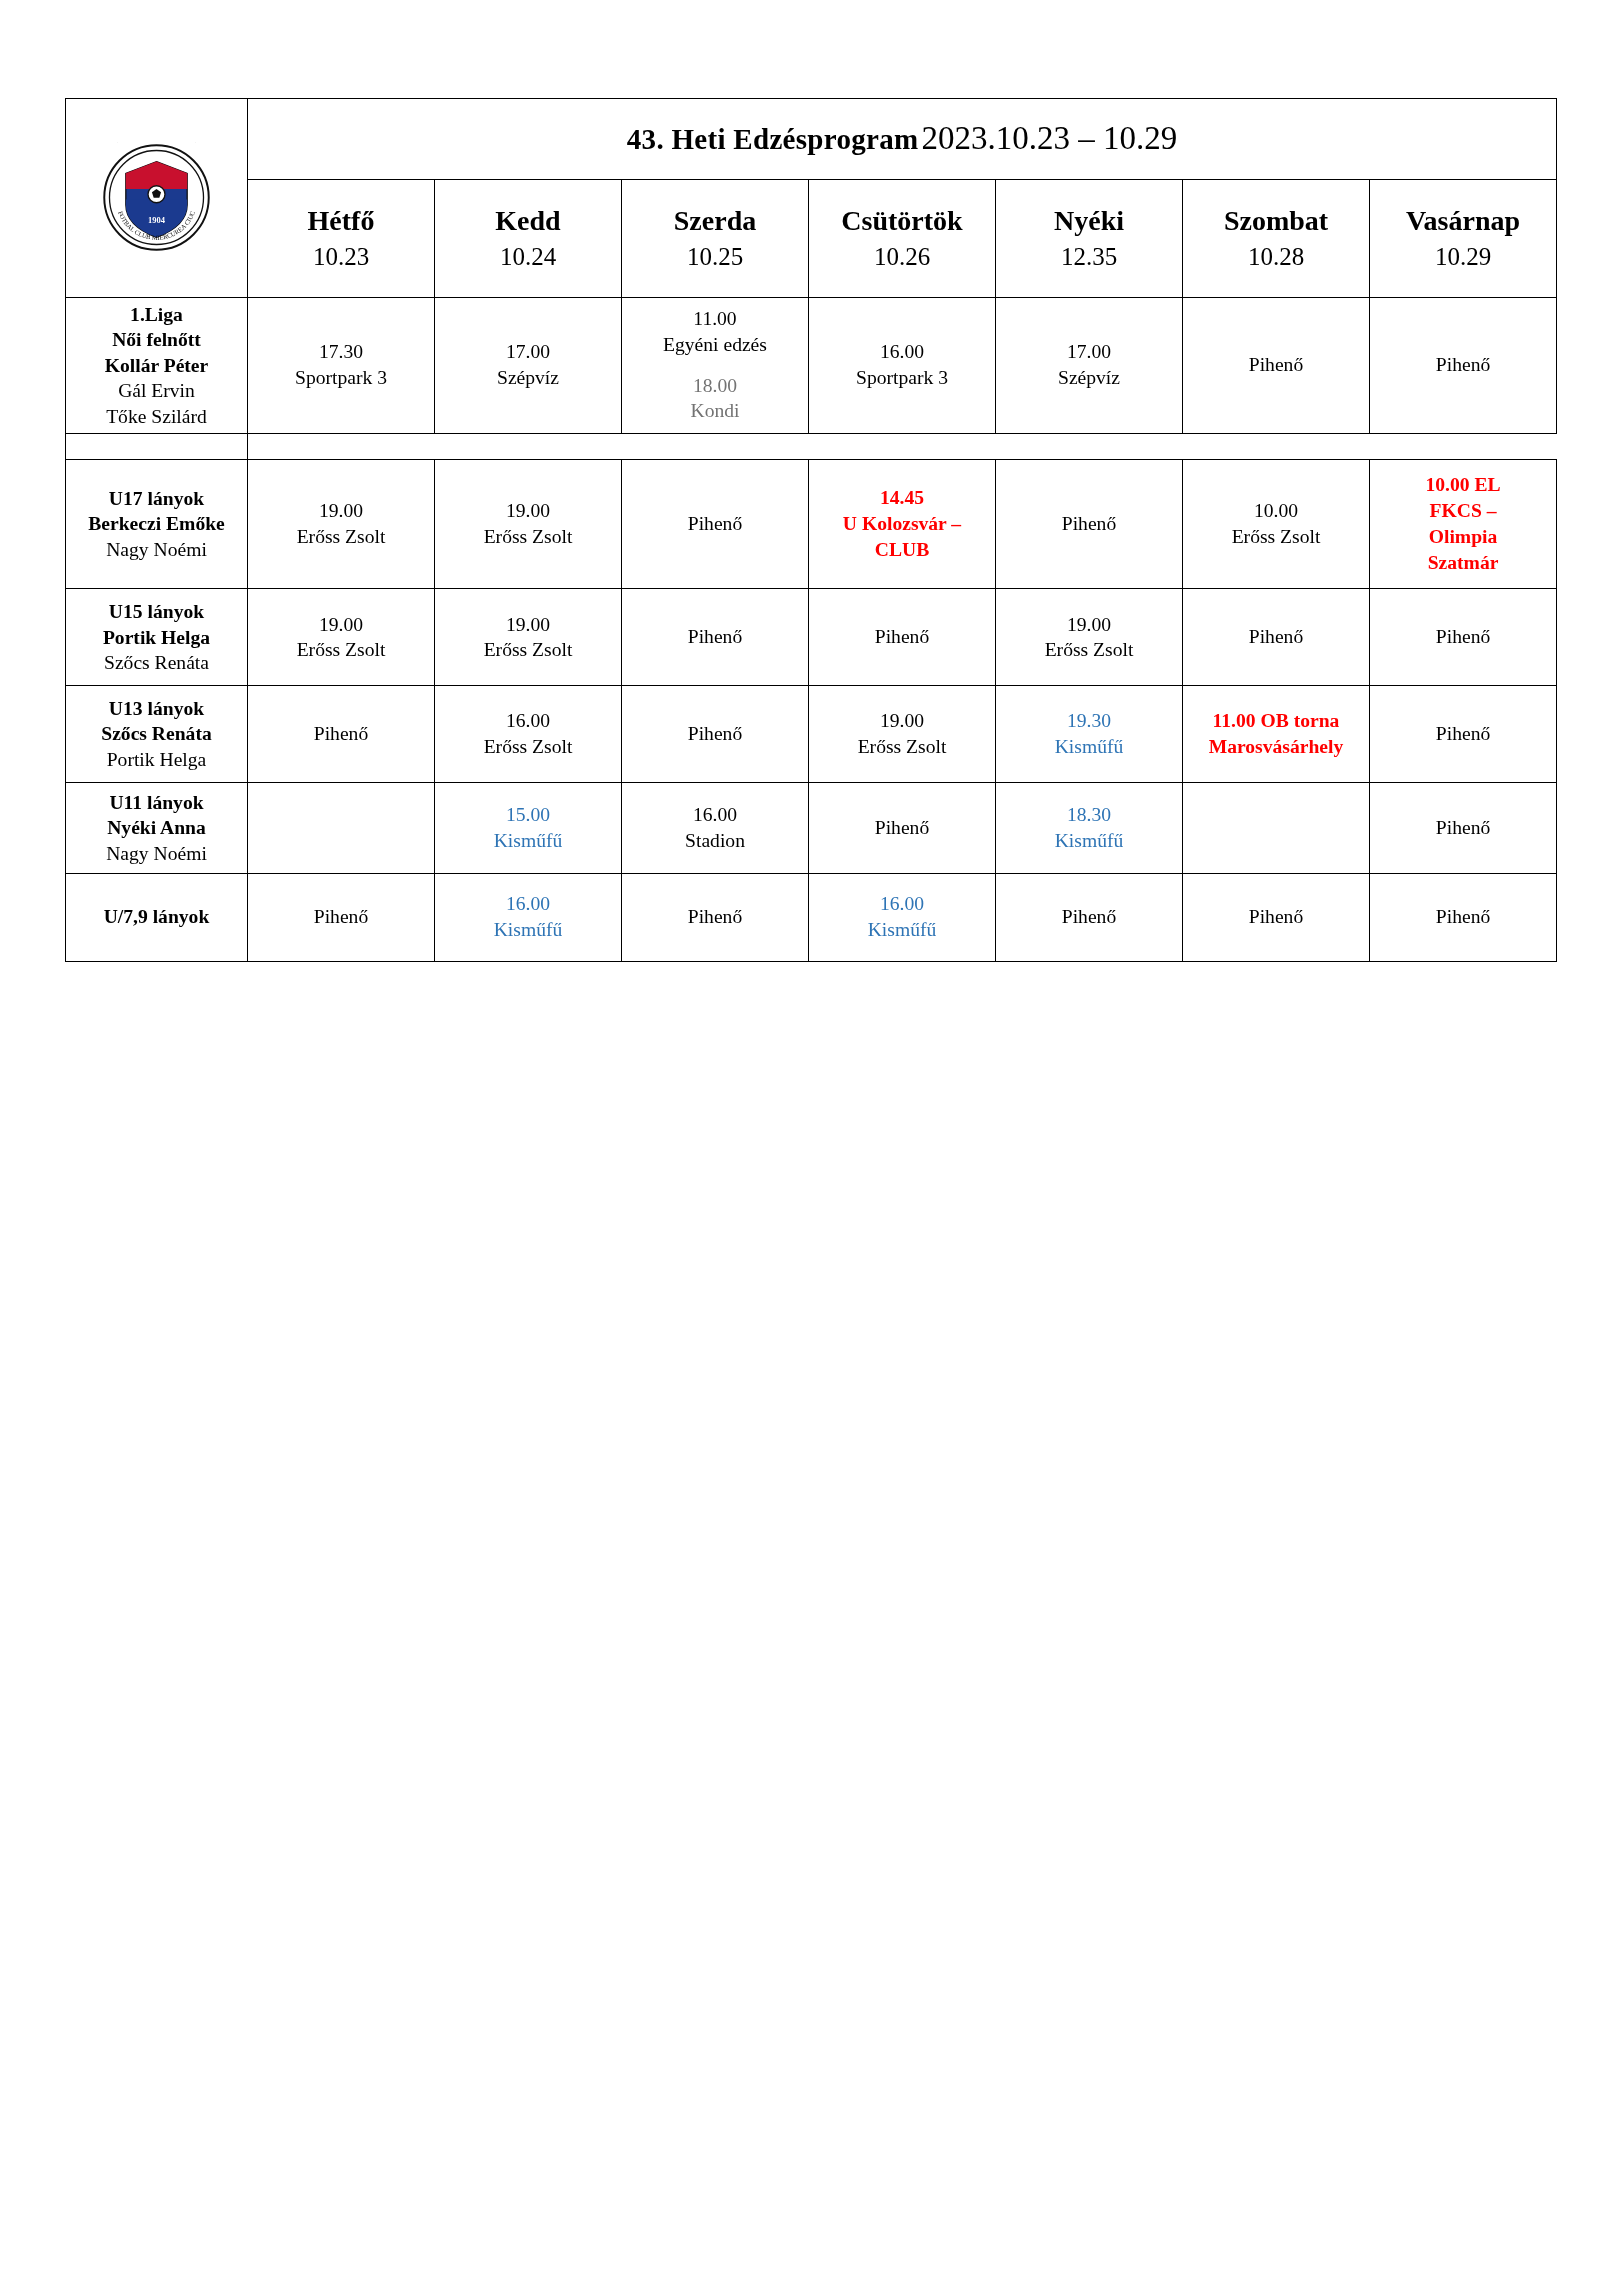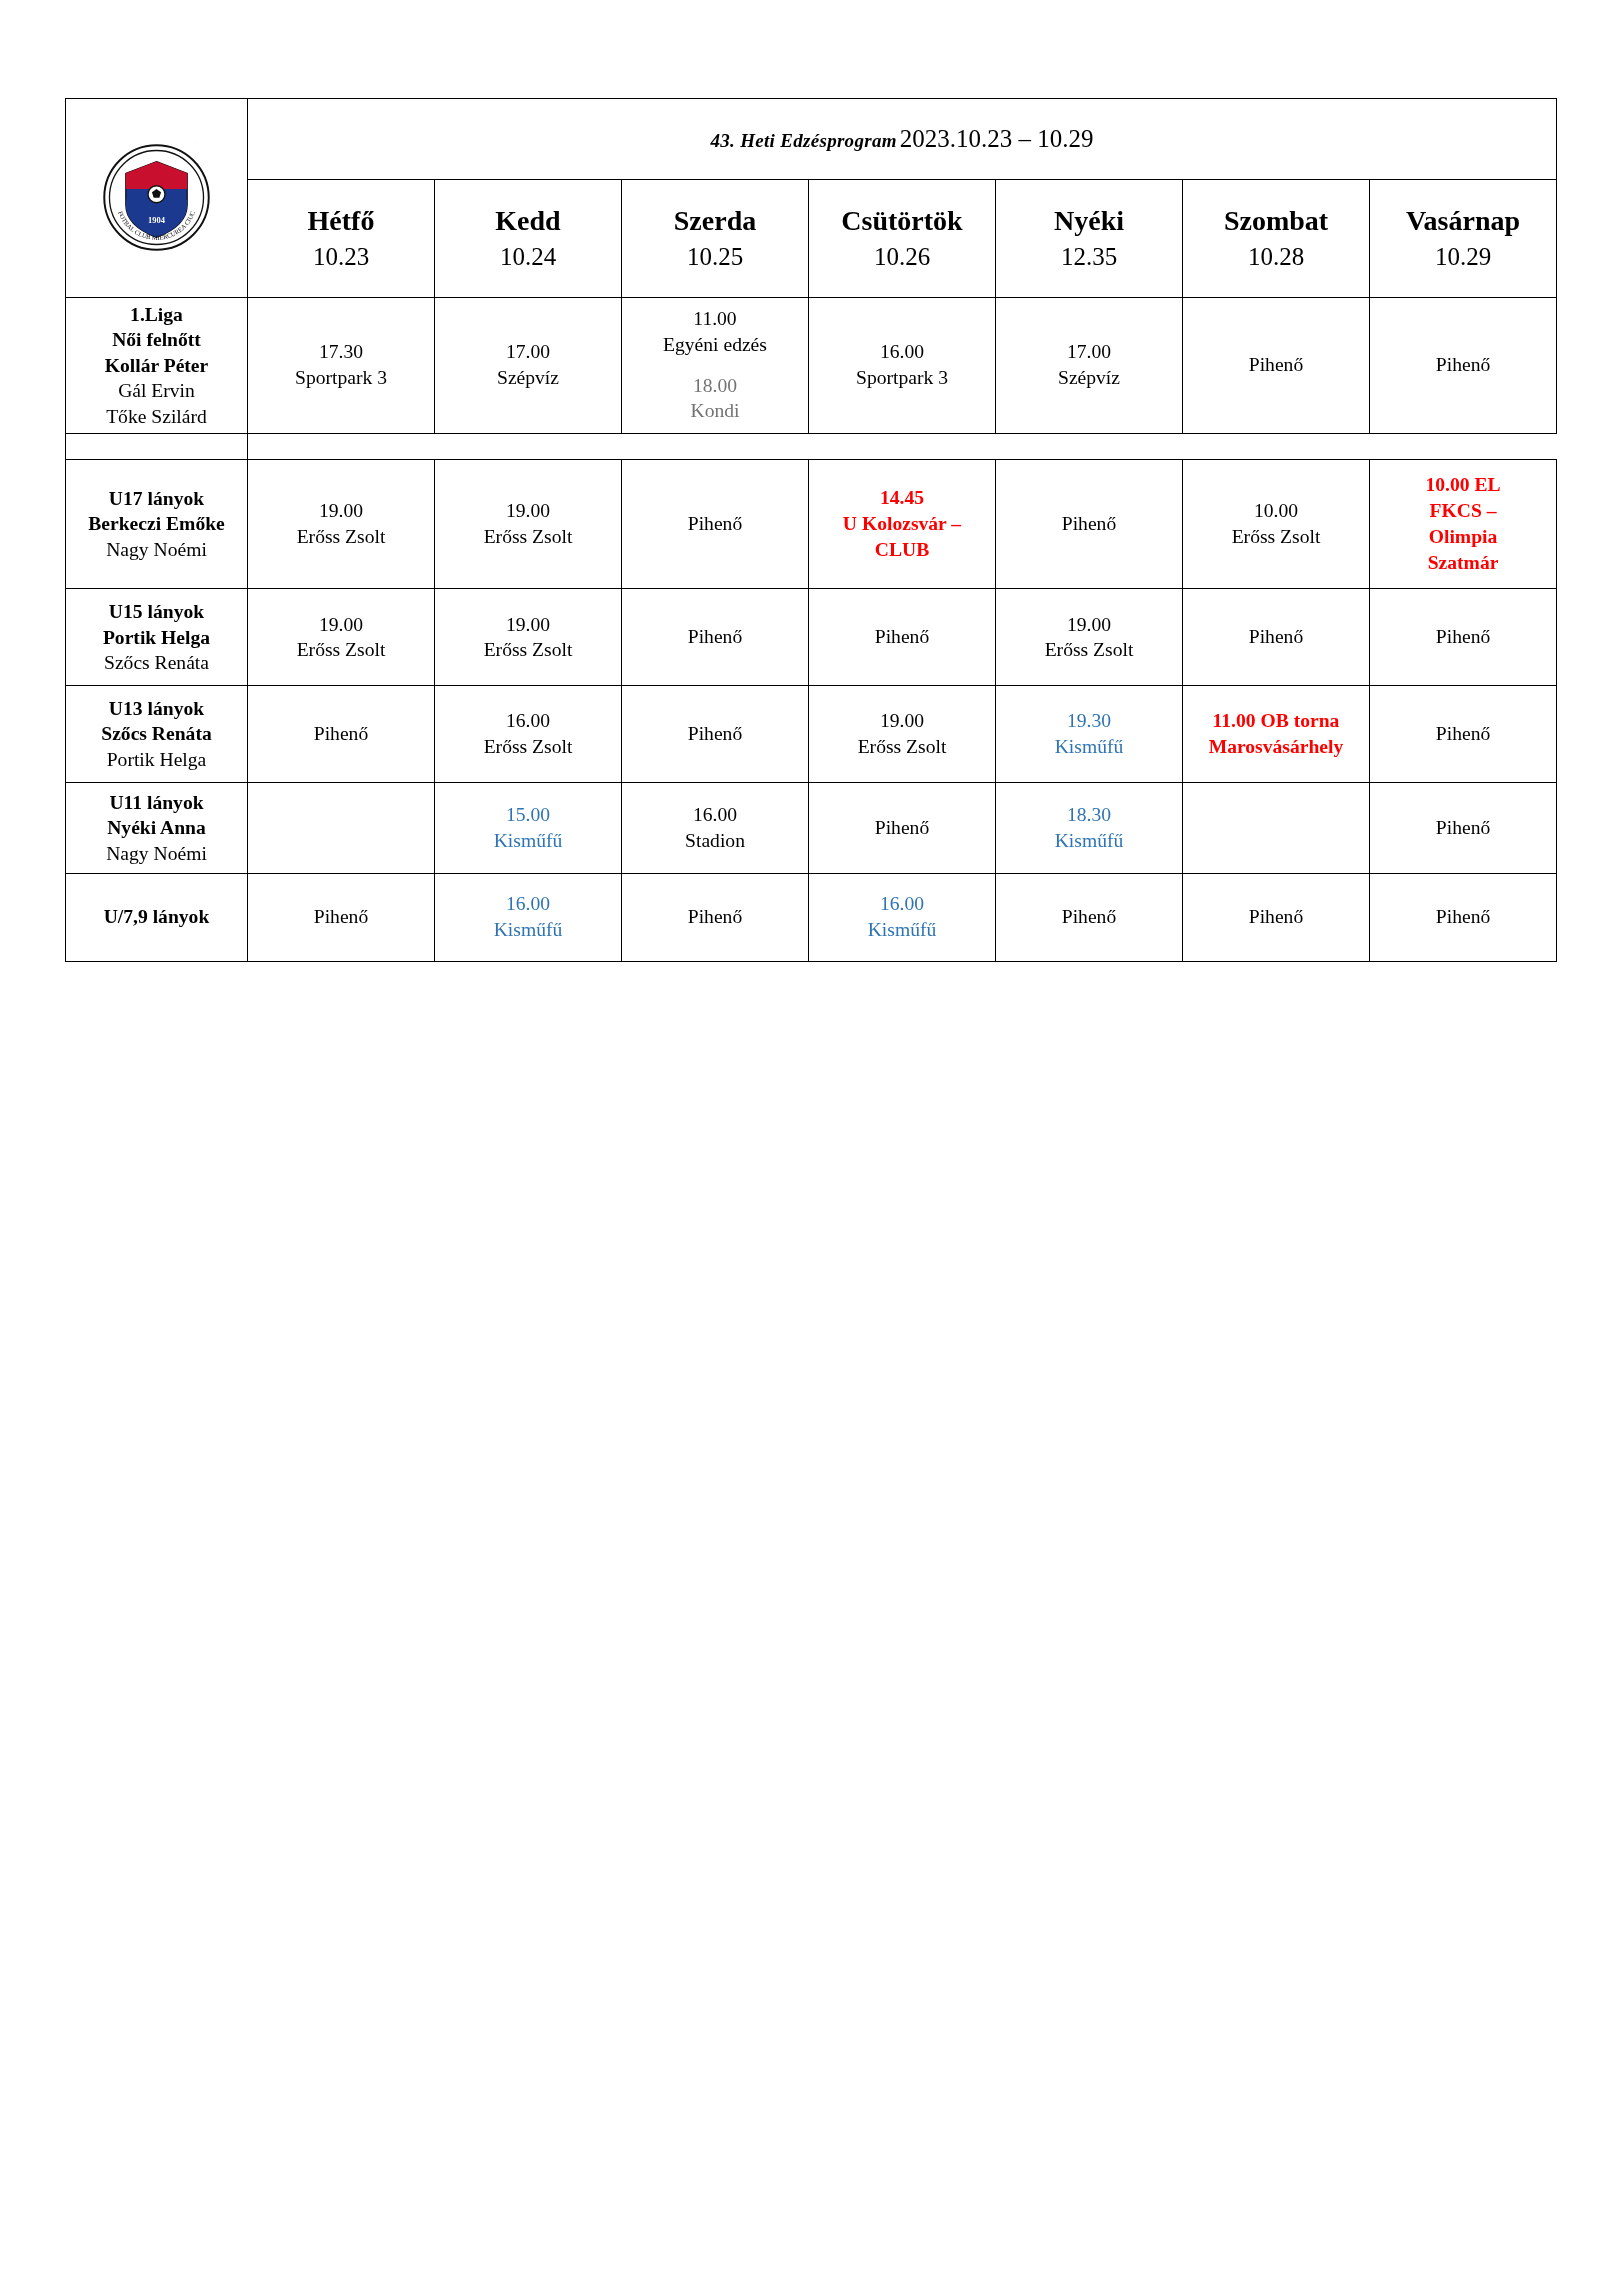--- a/index.html
+++ b/index.html
@@ -48,28 +48,27 @@
     align-items: center;
     justify-content: center;
   }
   .title-cell {
     height: 72px;
     font-size: 0;
     padding: 2.6px 0 6.5px 0;
   }
   .title-main {
     font-family: "Liberation Serif", serif;
-    font-style: italic;
     font-weight: bold;
-    font-size: 19px;
+    font-size: 29px;
     letter-spacing: 0.3px;
   }
   .title-dates {
     font-family: "Liberation Serif", serif;
-    font-size: 25px;
+    font-size: 33px;
     font-style: normal;
     font-weight: normal;
     margin-left: 3px;
   }
   .day-head {
     height: 118px;
   }
   .day-name {
     font-weight: bold;
     font-size: 28px;

